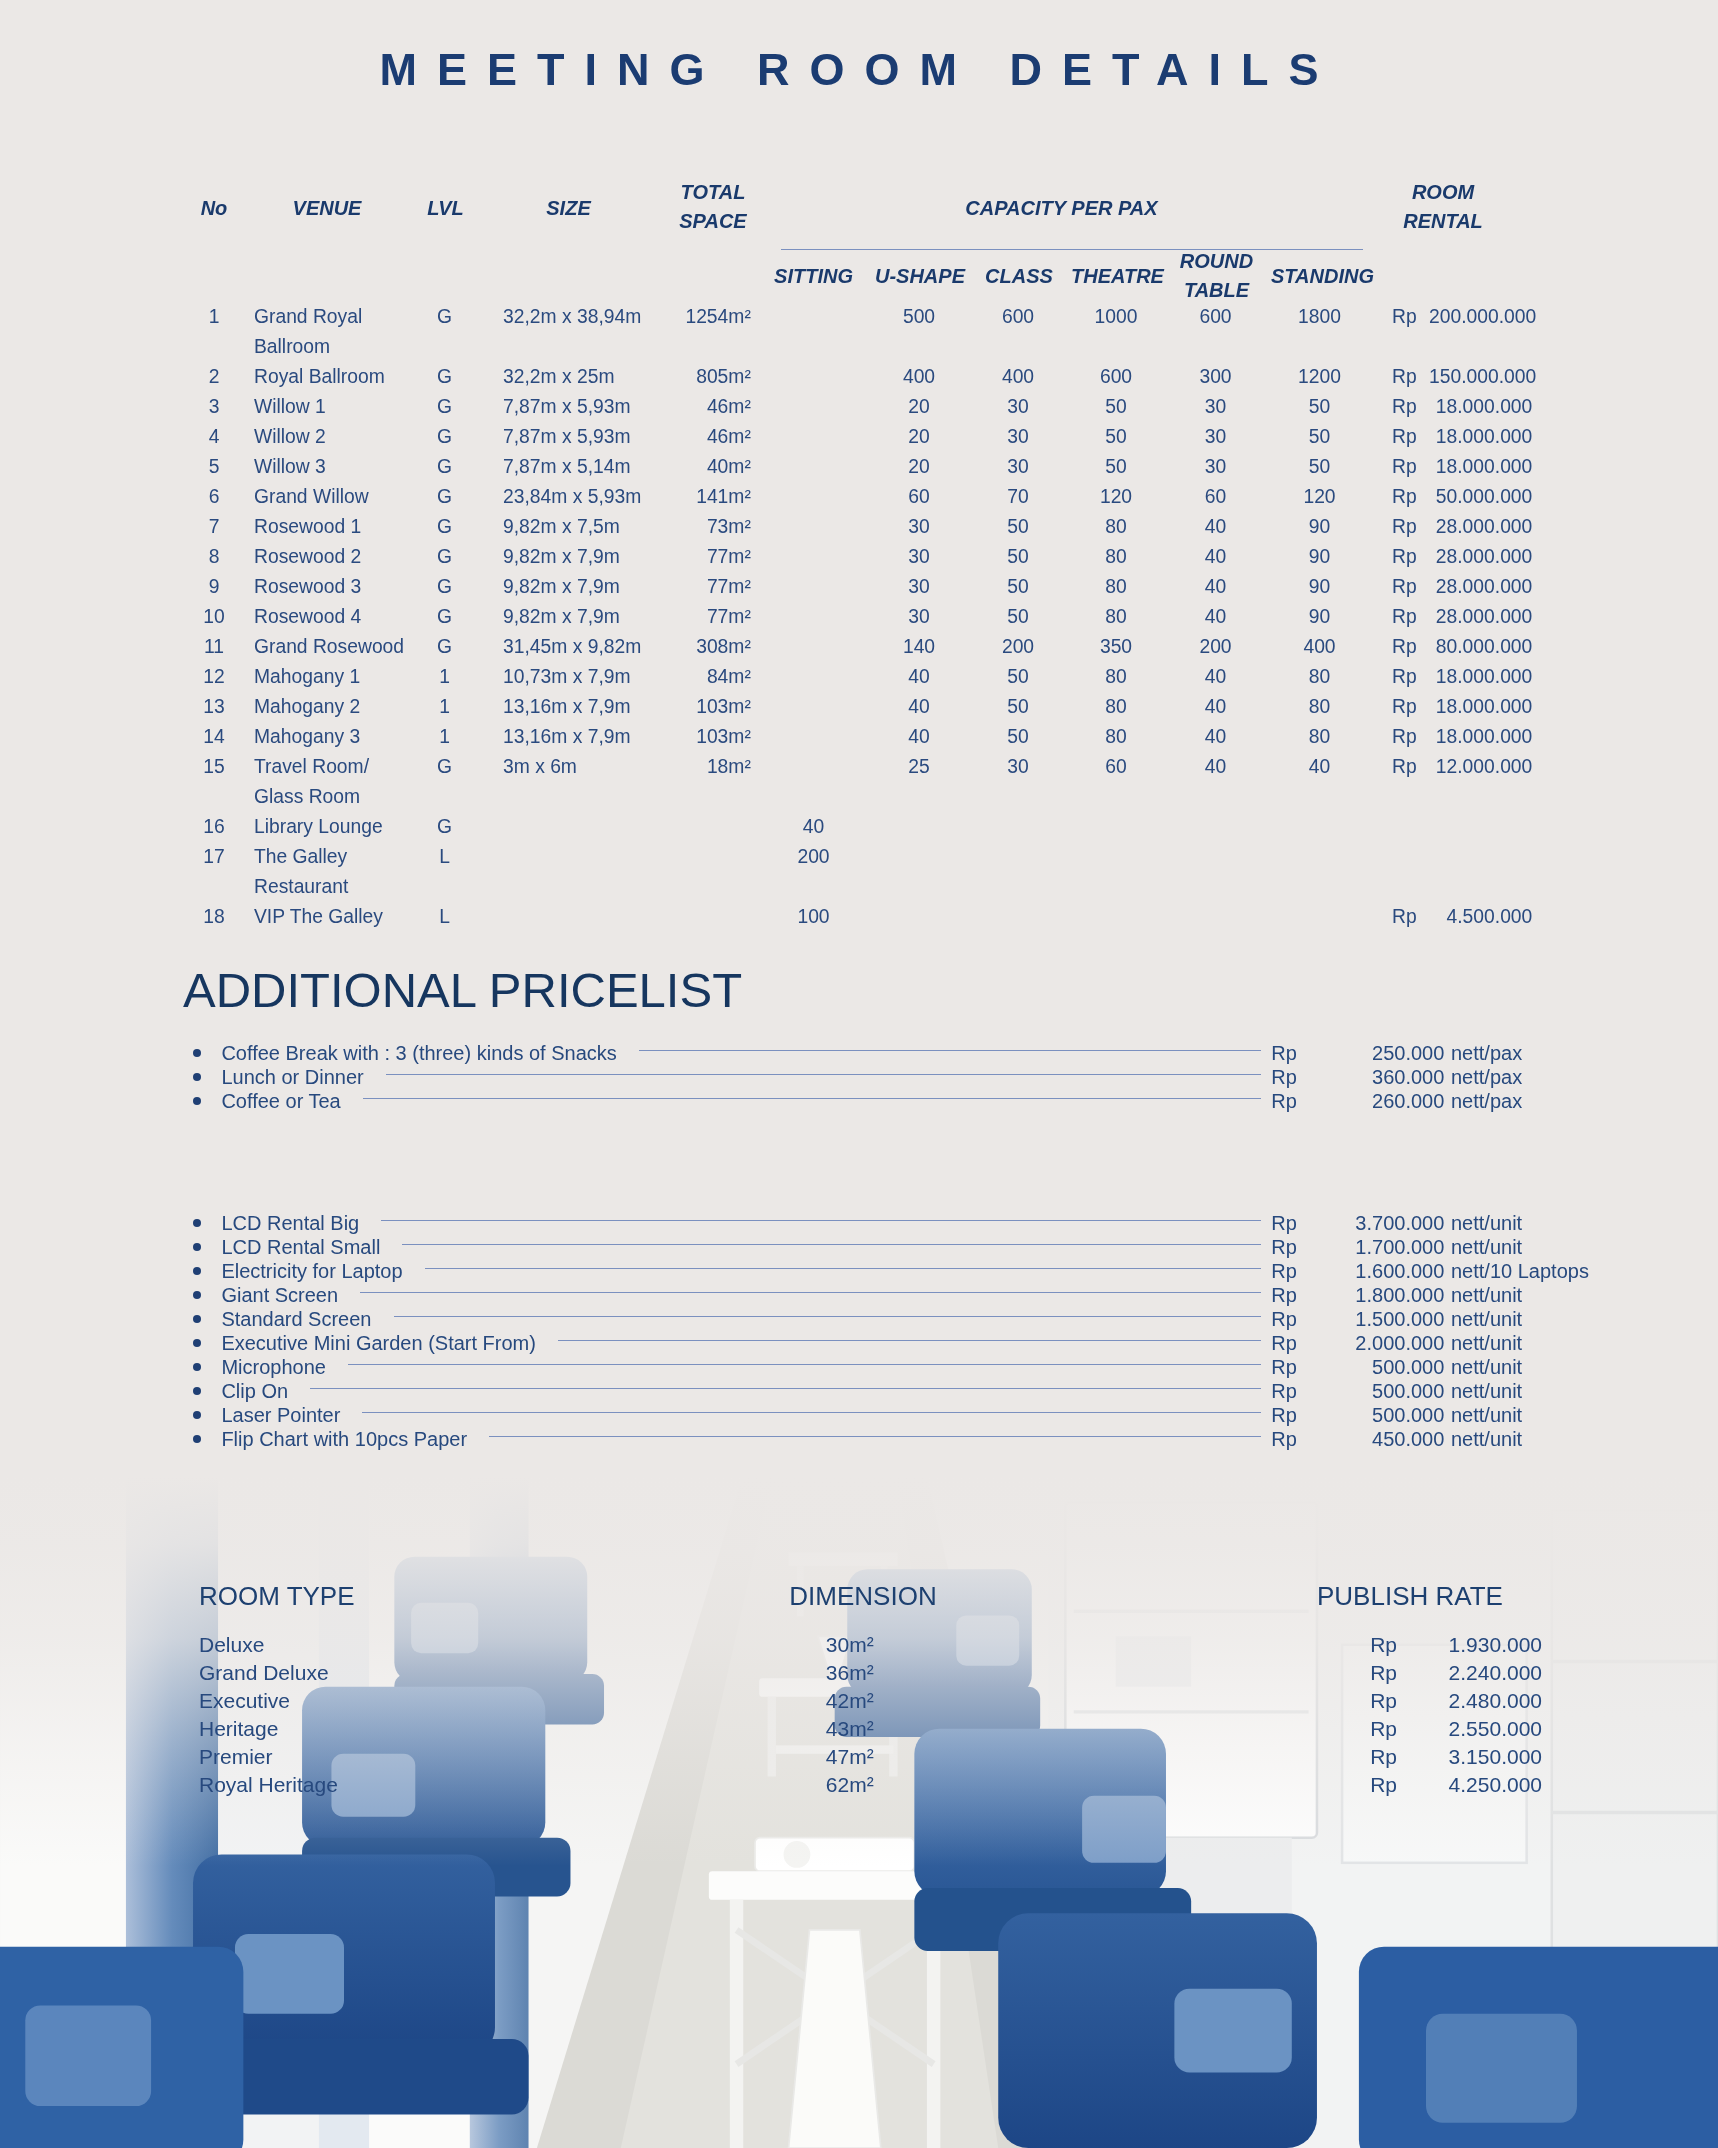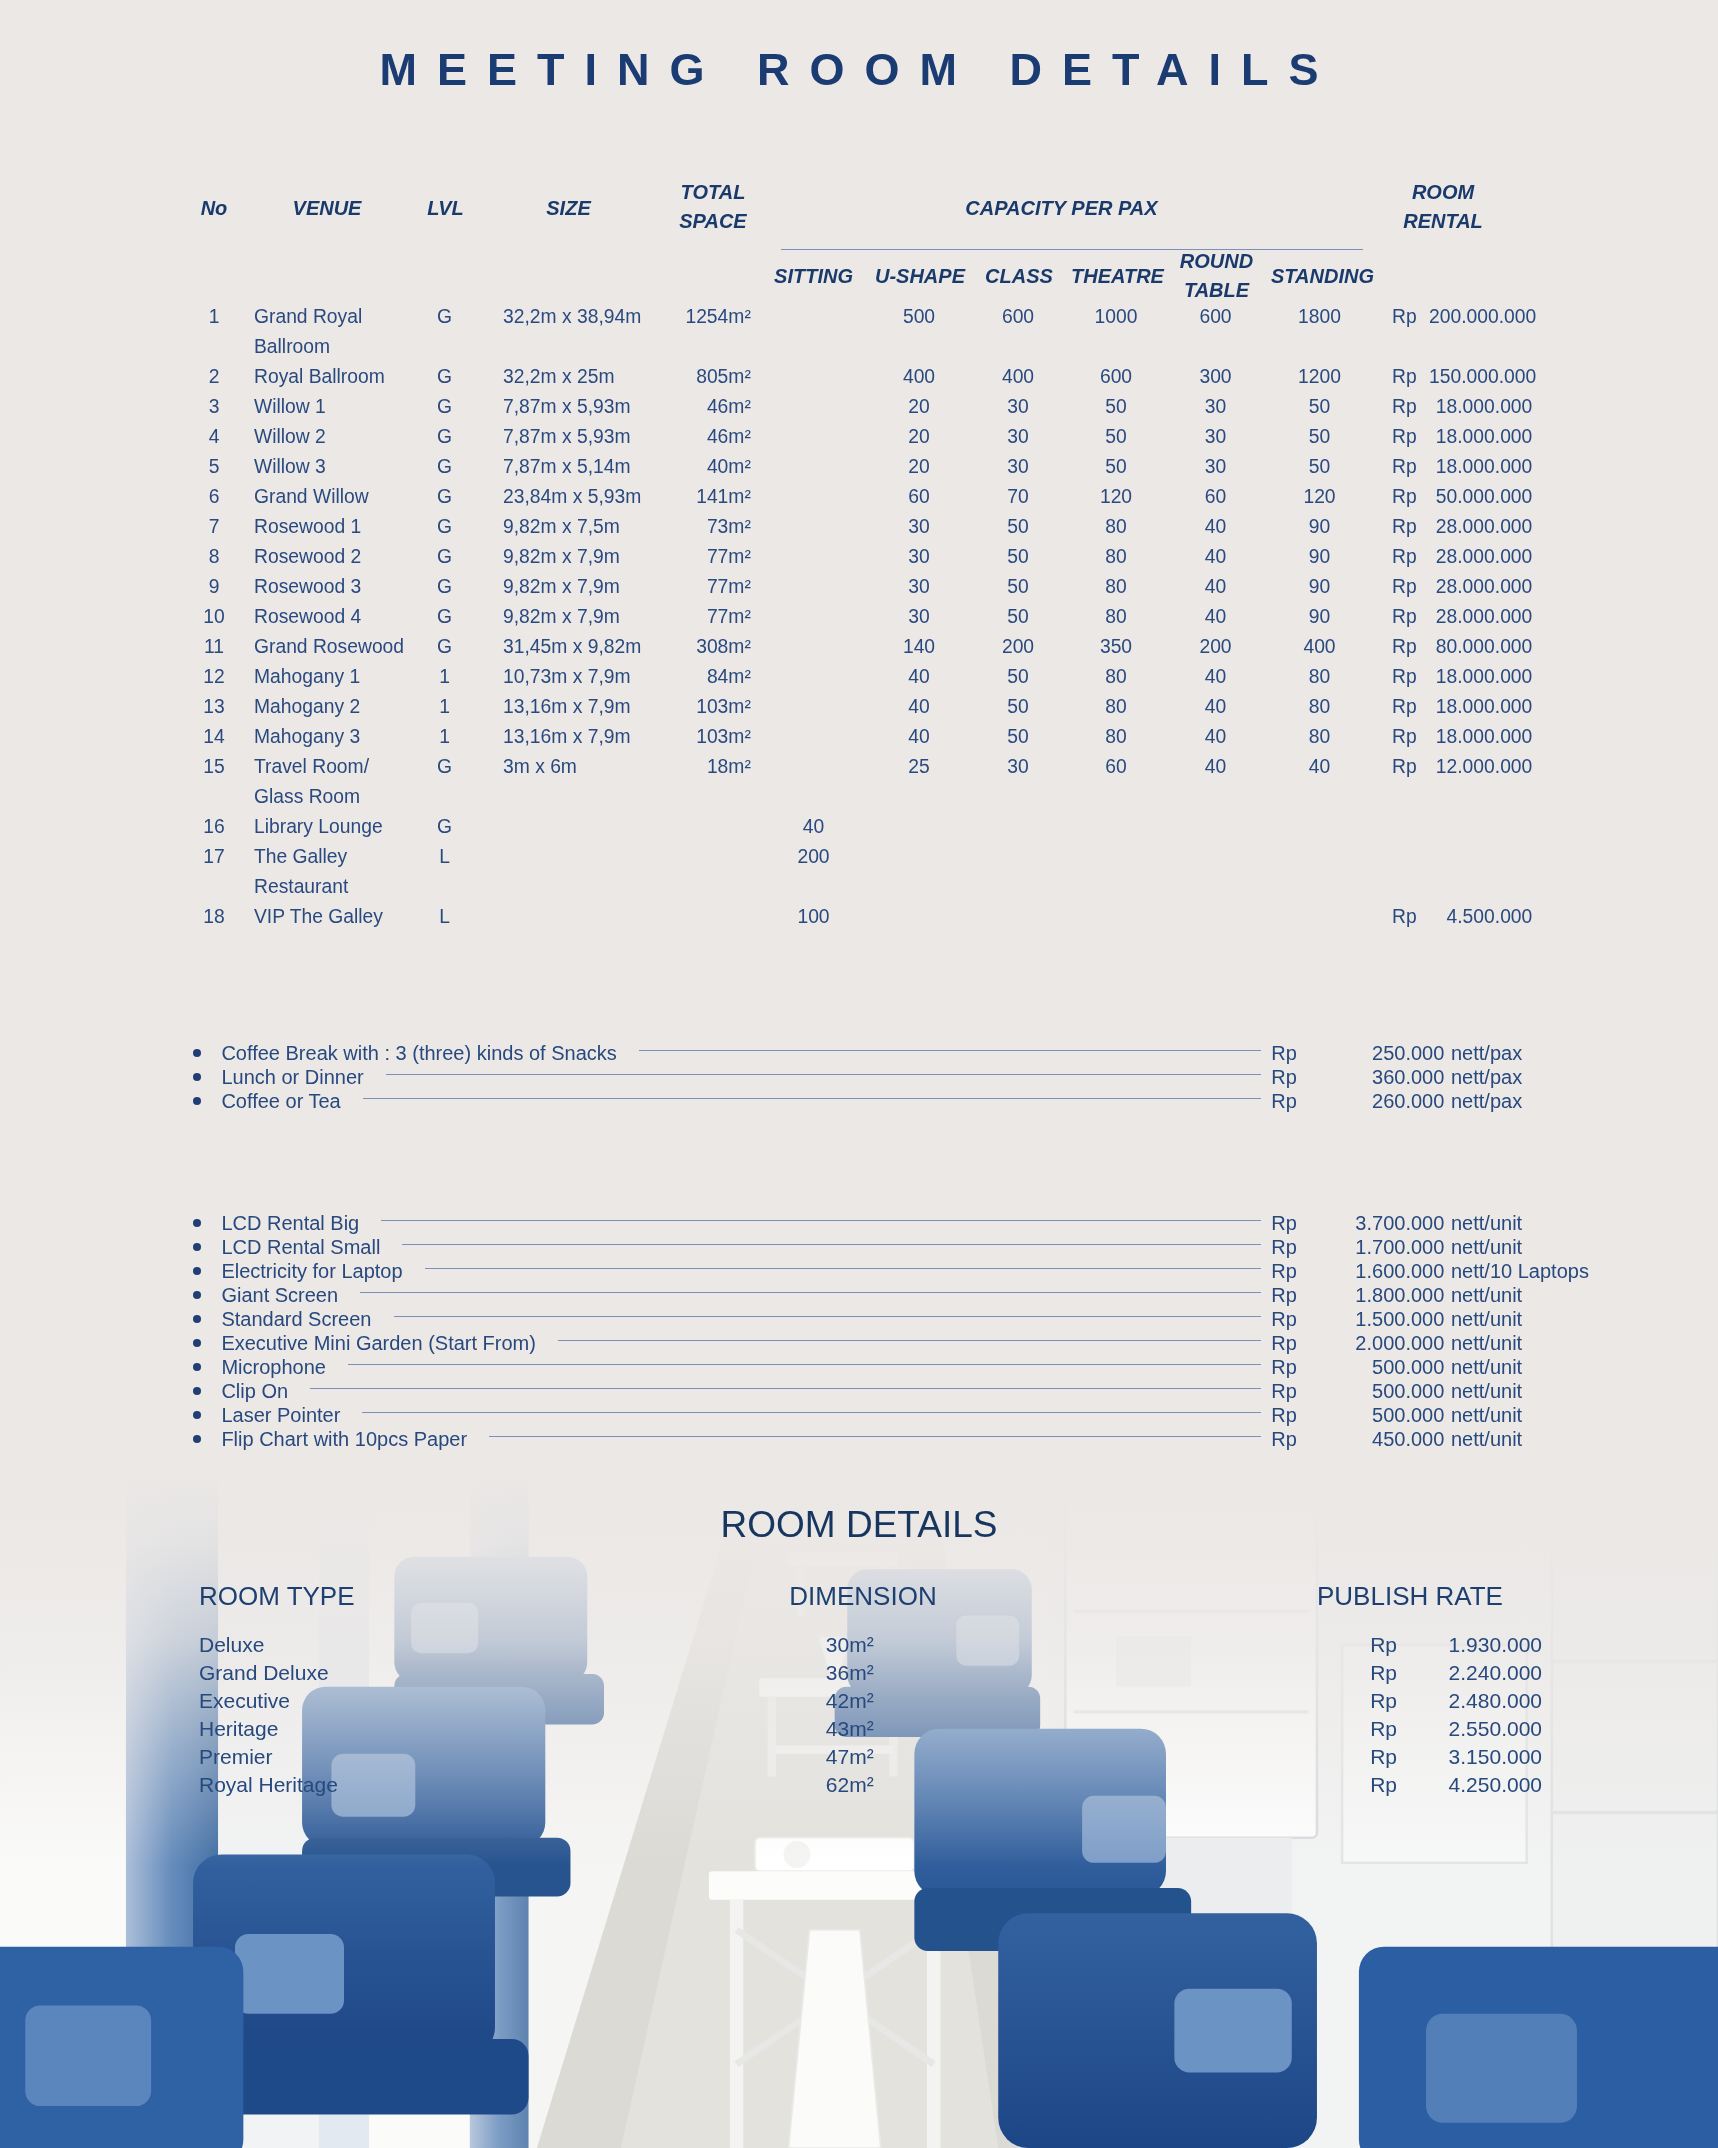--- a/index.html
+++ b/index.html
@@ -396,20 +396,21 @@
     <div class="c c-num"></div>
     <div class="c c-num"></div>
     <div class="c c-num"></div>
     <div class="c c-num"></div>
     <div class="c c-num"></div>
     <div class="c c-rp">Rp</div>
     <div class="c c-rental">4.500.000</div>
   </div>
 </div>
 
+  <div class="sec-title" id="apl-title">ADDITIONAL PRICELIST</div>
   <div class="pl-list" id="apl-items">
   <div class="pl-row">
     <span class="pl-bullet"></span>
     <span class="pl-label">Coffee Break with : 3 (three) kinds of Snacks</span>
     <span class="pl-line"></span>
     <span class="pl-rp">Rp</span>
     <span class="pl-price">250.000</span>
     <span class="pl-unit">nett/pax</span>
   </div>
 
@@ -607,21 +608,20 @@
         <rect x="1090" y="490" width="330" height="75" rx="16" fill="#24528d"></rect>
         <rect x="1190" y="520" width="380" height="280" rx="36" fill="url(#sfd)"></rect>
         <rect x="1400" y="610" width="140" height="100" rx="18" fill="#6b93c3"></rect>
         <rect x="1620" y="560" width="470" height="260" rx="30" fill="#2c5ea3"></rect>
         <rect x="1700" y="640" width="180" height="130" rx="20" fill="#527fb7"></rect>
       </g>
     </svg>
   </div>
   <div class="photo-fade"></div>
 
-  <div class="rd-title overlay">ROOM DETAILS</div>
   <div class="rd-head overlay" id="rd-head-type">ROOM TYPE</div>
   <div class="rd-head overlay" id="rd-head-dim">DIMENSION</div>
   <div class="rd-head overlay" id="rd-head-rate">PUBLISH RATE</div>
   <div class="overlay" id="rd-rows">
   <div class="rd-row">
     <span class="rd-type">Deluxe</span>
     <span class="rd-dim">30m²</span>
     <span class="rd-rp">Rp</span>
     <span class="rd-rate">1.930.000</span>
   </div>

